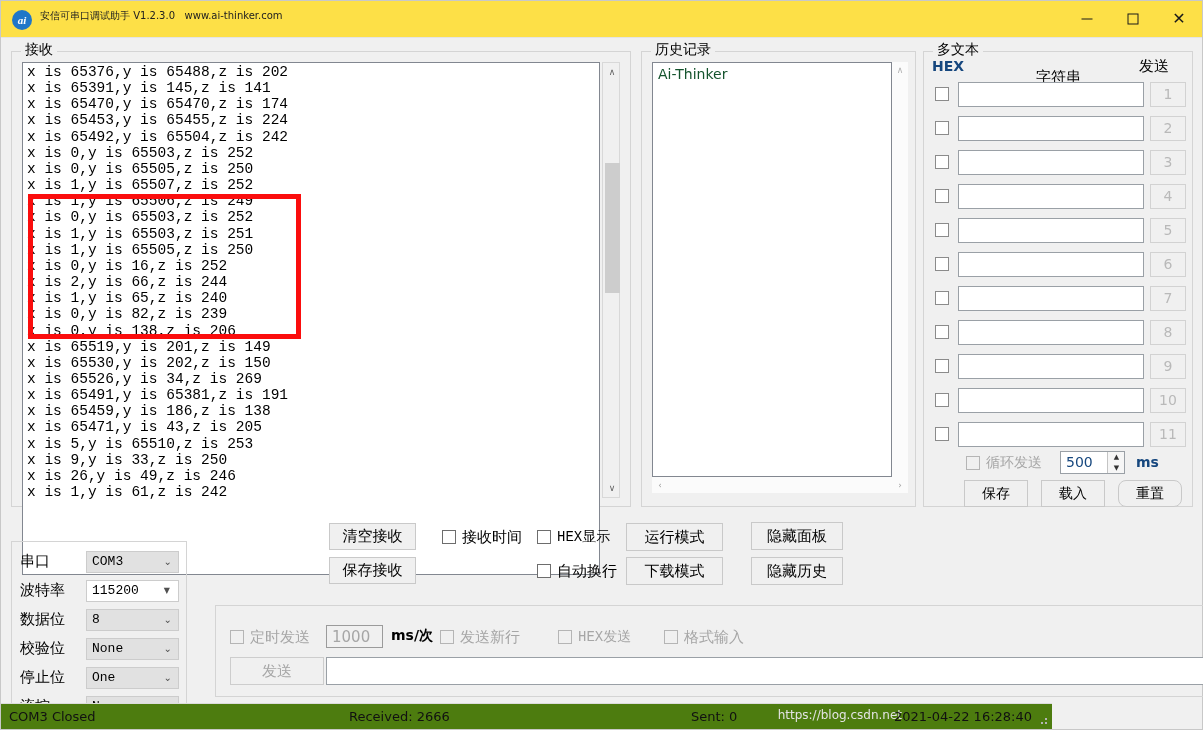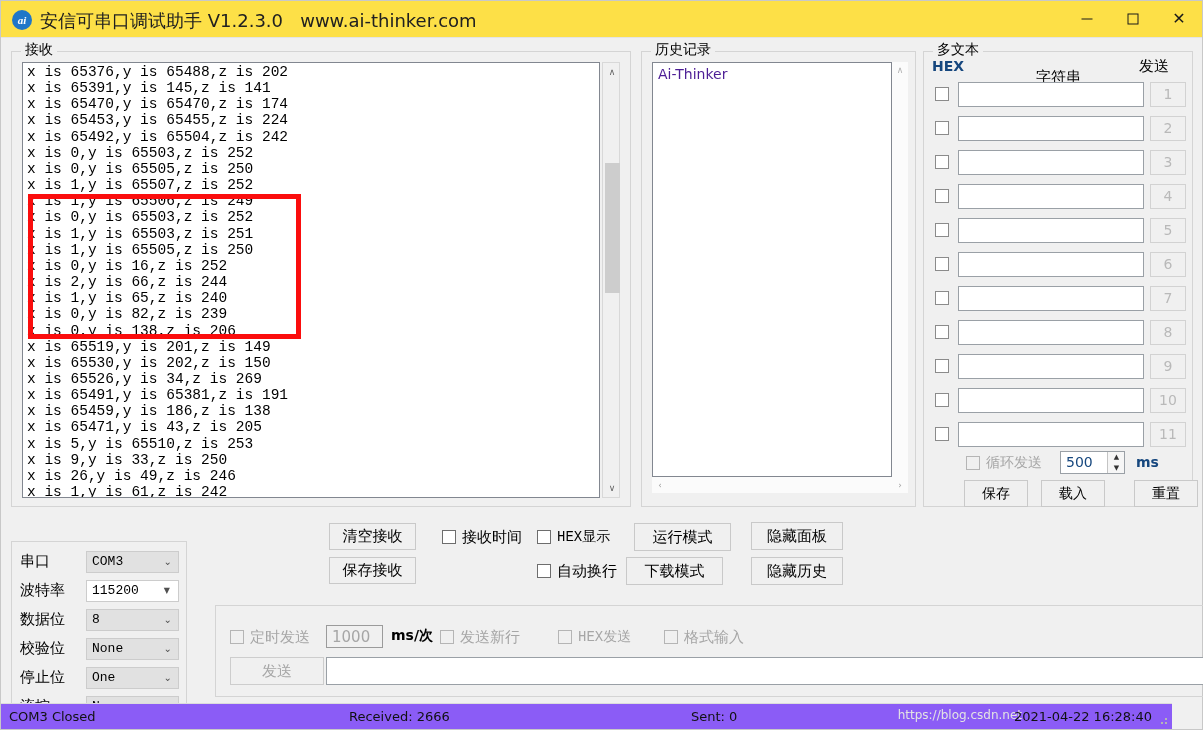--- a/index.html
+++ b/index.html
@@ -27,21 +27,21 @@
   #app-icon {
     position: absolute; left: 11px; top: 9px;
     width: 20px; height: 20px; border-radius: 50%;
     background: #1f76c8;
     color: #fff; font-size: 11px; font-style: italic; font-weight: bold;
     text-align: center; line-height: 20px;
     font-family: "Liberation Serif", serif;
   }
   #title-text {
     position: absolute; left: 39px; top: 8px;
-    font-size: 18px; color: #202020;
+    font-size: 10px; color: #202020;
     font-family: "DejaVu Sans", sans-serif;
     white-space: pre;
   }
   .winbtn {
     position: absolute; top: 0; width: 46px; height: 36px;
     background: transparent; border: none; cursor: default;
   }
   #btn-min { right: 92px; }
   #btn-max { right: 46px; }
   #btn-close { right: 0; }
@@ -65,21 +65,21 @@
     background: #f0f0f0; padding: 0 4px;
     font-size: 14px; color: #000;
     font-family: "DejaVu Sans", sans-serif;
     white-space: nowrap;
   }
 
   
   #grp-recv { left: 10px; top: 50px; width: 620px; height: 456px; }
   #recv-box {
     position: absolute; left: 10px; top: 10px;
-    width: 578px; height: 436px;
+    width: 578px; height: 513px;
     background: #ffffff; border: 1px solid #828790;
     overflow: hidden;
   }
   #recv-text {
     position: absolute; left: 4px; top: 1px;
     font-family: "Liberation Mono", "DejaVu Sans Mono", monospace;
     font-size: 14.5px; line-height: 16.15px;
     color: #000; white-space: pre;
   }
   #recv-scroll {
@@ -110,21 +110,21 @@
   
   #grp-hist { left: 640px; top: 50px; width: 275px; height: 456px; }
   #hist-box {
     position: absolute; left: 10px; top: 10px;
     width: 240px; height: 415px;
     background: #ffffff; border: 1px solid #828790;
     overflow: hidden;
   }
   #hist-item {
     position: absolute; left: 5px; top: 3px;
-    font-size: 14px; color: #4c1d95;
+    font-size: 14px; color: #14532d;
     font-family: "DejaVu Sans", sans-serif;
   }
   #hist-vscroll {
     position: absolute; left: 250px; top: 10px;
     width: 16px; height: 415px; background: #fbfbfb;
   }
   #hist-hscroll {
     position: absolute; left: 10px; top: 425px;
     width: 256px; height: 16px; background: #fbfbfb;
   }
@@ -203,21 +203,21 @@
     font-family: "DejaVu Sans", sans-serif;
   }
   .mt-act-btn {
     position: absolute; top: 428px; height: 27px; width: 64px;
     background: #f0f0f0; border: 1px solid #c9c9c9;
     font-size: 14px; color: #000; text-align: center; line-height: 25px;
     font-family: "DejaVu Sans", sans-serif;
   }
   #btn-save-mt { left: 40px; }
   #btn-load-mt { left: 117px; }
-  #btn-reset-mt { left: 210px; }
+  #btn-reset-mt { left: 194px; border-radius: 8px; }
 
   
   #grp-serial { left: 10px; top: 516px; width: 176px; height: 180px; margin-top: 24px; }
   .ser-label {
     position: absolute; left: 8px;
     font-size: 15px; color: #000;
     font-family: "DejaVu Sans", sans-serif;
   }
   .ser-combo {
     position: absolute; left: 74px;
@@ -248,21 +248,21 @@
 
   
   .ctl-btn {
     position: absolute;
     background: #f0f0f0; border: 1px solid #c9c9c9;
     font-size: 15px; color: #000; text-align: center;
     font-family: "DejaVu Sans", sans-serif;
   }
   #btn-clear-recv { left: 328px; top: 522px; width: 87px; height: 27px; line-height: 25px; }
   #btn-save-recv  { left: 328px; top: 556px; width: 87px; height: 27px; line-height: 25px; }
-  #btn-run-mode   { left: 625px; top: 522px; width: 97px; height: 28px; line-height: 26px; margin-left: 8px; }
+  #btn-run-mode   { left: 625px; top: 522px; width: 97px; height: 28px; line-height: 26px; }
   #btn-dl-mode    { left: 625px; top: 556px; width: 97px; height: 28px; line-height: 26px; }
   #btn-hide-panel { left: 750px; top: 521px; width: 92px; height: 28px; line-height: 26px; }
   #btn-hide-hist  { left: 750px; top: 556px; width: 92px; height: 28px; line-height: 26px; }
 
   .chk-item { position: absolute; }
   .chk-box {
     position: absolute; left: 0; top: 2px;
     width: 14px; height: 14px;
     background: #fff; border: 1px solid #6d6d6d;
   }
@@ -309,22 +309,22 @@
   }
   #send-input {
     position: absolute; left: 110px; top: 51px;
     width: 878px; height: 28px;
     background: #ffffff; border: 1px solid #9aa0a6;
   }
 
   
   #statusbar {
     position: absolute; left: 0; bottom: 0;
-    width: 1171px; height: 26px;
-    background: #8b5cf6; border-top: 1px solid #dcdcdc;
+    width: 1051px; height: 26px;
+    background: #4d7c0f; border-top: 1px solid #dcdcdc;
   }
   .status-cell {
     position: absolute; top: 5px;
     font-size: 13px; color: #111;
     font-family: "DejaVu Sans", sans-serif;
     white-space: nowrap;
   }
   #st-port { left: 8px; }
   #st-recv { left: 348px; }
   #st-sent { left: 690px; }

